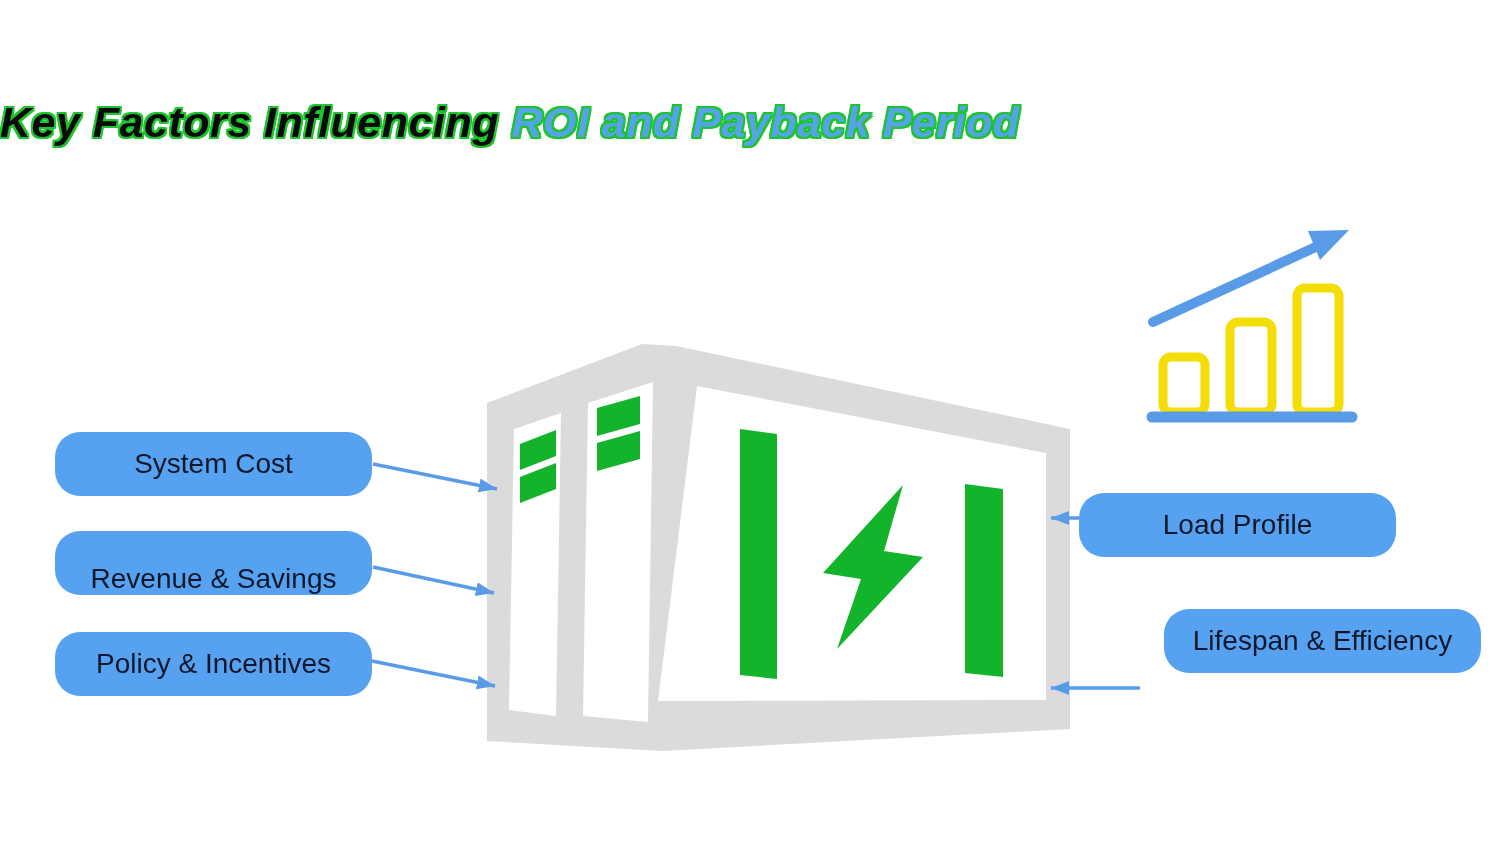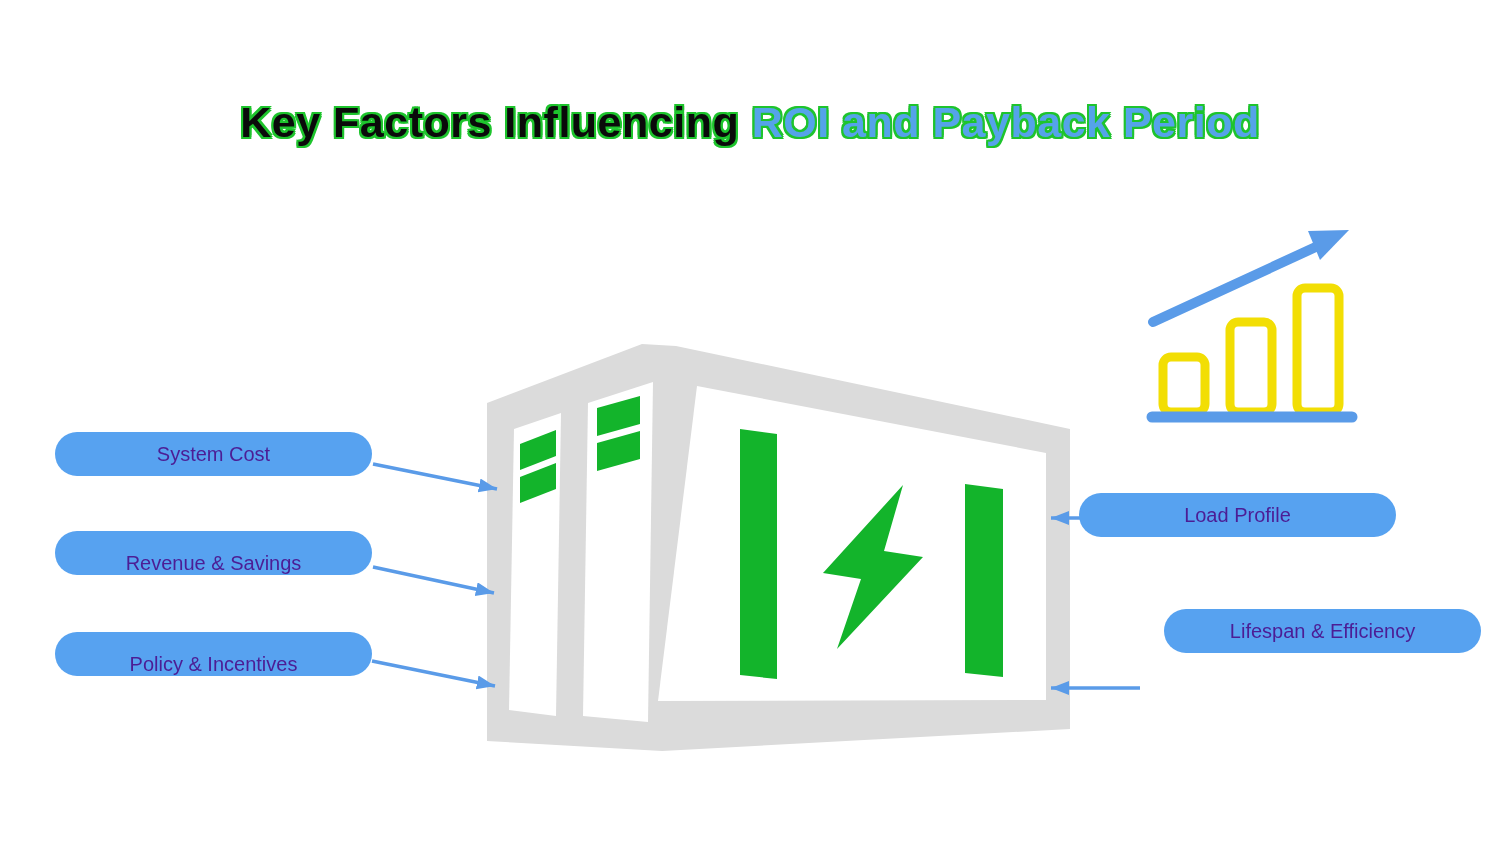--- a/index.html
+++ b/index.html
@@ -8,56 +8,57 @@
     width:1500px;height:844px;
     background:#ffffff;
     overflow:hidden;
     font-family:"Liberation Sans",sans-serif;
   }
   
   .title{
     position:absolute;
     left:0;top:98px;width:100%;
     margin:0;
-    text-align:center;
+    text-align:left;
     font-size:43px;
     font-weight:bold;
     letter-spacing:0.5px;
     white-space:nowrap;
+    font-style:italic;
   }
   .title .t-black{
     color:#0a0a0a;
     text-shadow:
       -2px -2px 0 #1ec42d, 2px -2px 0 #1ec42d,
       -2px  2px 0 #1ec42d, 2px  2px 0 #1ec42d,
       -2px  0   0 #1ec42d, 2px  0   0 #1ec42d,
        0   -2px 0 #1ec42d, 0    2px 0 #1ec42d;
   }
   .title .t-blue{
     color:#55a3e9;
     text-shadow:
       -2px -2px 0 #1ec42d, 2px -2px 0 #1ec42d,
       -2px  2px 0 #1ec42d, 2px  2px 0 #1ec42d,
       -2px  0   0 #1ec42d, 2px  0   0 #1ec42d,
        0   -2px 0 #1ec42d, 0    2px 0 #1ec42d;
   }
   
   .factor-box{
     position:absolute;
-    width:317px;height:44px;
+    width:317px;height:64px;
     background:#57a2f0;
     border-radius:25px;
     display:flex;align-items:center;justify-content:center;
-    font-size:20px;
-    color:#4c1d95;
+    font-size:28px;
+    color:#0f172a;
     white-space:nowrap;
   }
   .fb-system   {left:55px;  top:432px;}
   .fb-revenue  {left:55px;  top:531px;align-items:flex-end;}
-  .fb-policy   {left:55px;  top:632px;align-items:flex-end;}
+  .fb-policy   {left:55px;  top:632px;}
   .fb-load     {left:1079px;top:493px;}
   .fb-lifespan {left:1164px;top:609px;}
   
   .art{
     position:absolute;left:0;top:0;
     width:1500px;height:844px;
   }
 </style>
 </head>
 <body>

